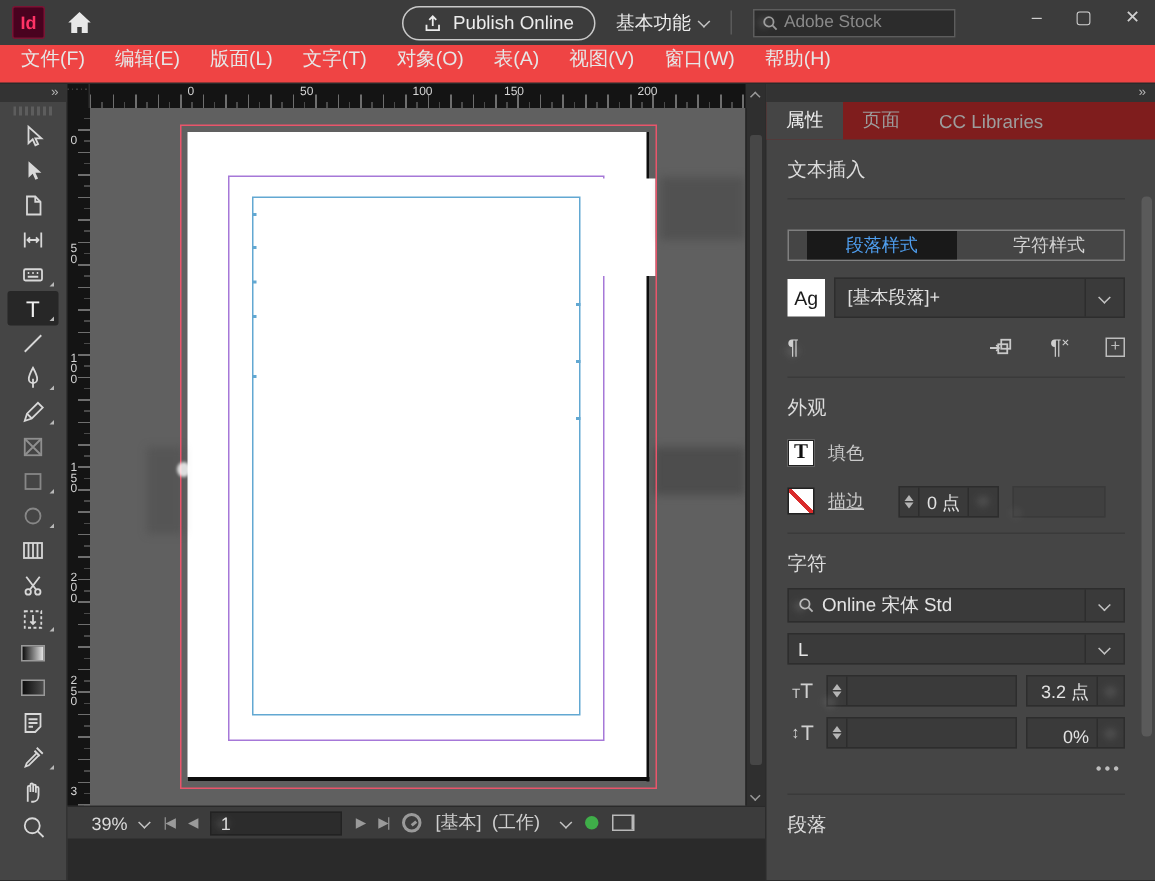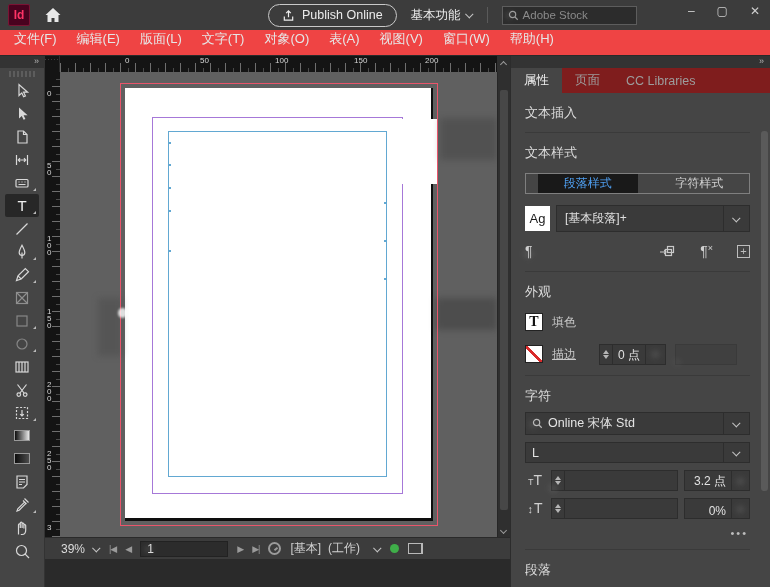--- a/index.html
+++ b/index.html
@@ -311,21 +311,21 @@
         </div>
     </div>
 
     <div class="doccol">
       <div class="rulerrow">
         <div class="corner"></div>
         <div class="hruler" id="hruler">
             <b style="left: 65px;">0</b>
             <b style="left: 140px;">50</b>
             <b style="left: 215px;">100</b>
-            <b style="left: 294px;">150</b>
+            <b style="left: 276px;">150</b>
             <b style="left: 365px;">200</b>
           </div>
         <div class="hrsp">
             <span class="arr u"></span>
           </div>
       </div>
       <div class="docmid">
         <div class="vruler" id="vruler">
             <b style="top: 18px;">0</b>
             <b style="top: 90px;">5
@@ -398,21 +398,20 @@
           <div class="p-tab active">属性</div>
           <div class="p-tab">页面</div>
           <div class="p-tab">CC Libraries</div>
         </div>
       <div class="p-body">
         <div class="sec">
           <div class="sec-title">文本插入</div>
         </div>
 
         <div class="sec">
-          <div class="sec-title">文本样式</div>
           <div class="seg">
             <div class="on">段落样式</div>
             <div>字符样式</div>
           </div>
           <div class="stylerow">
             <div class="ag">Ag</div>
             <div class="stylefield">
               <span class="txt">[基本段落]+</span>
               <span class="chevcell">
                   <span class="chev"></span>

